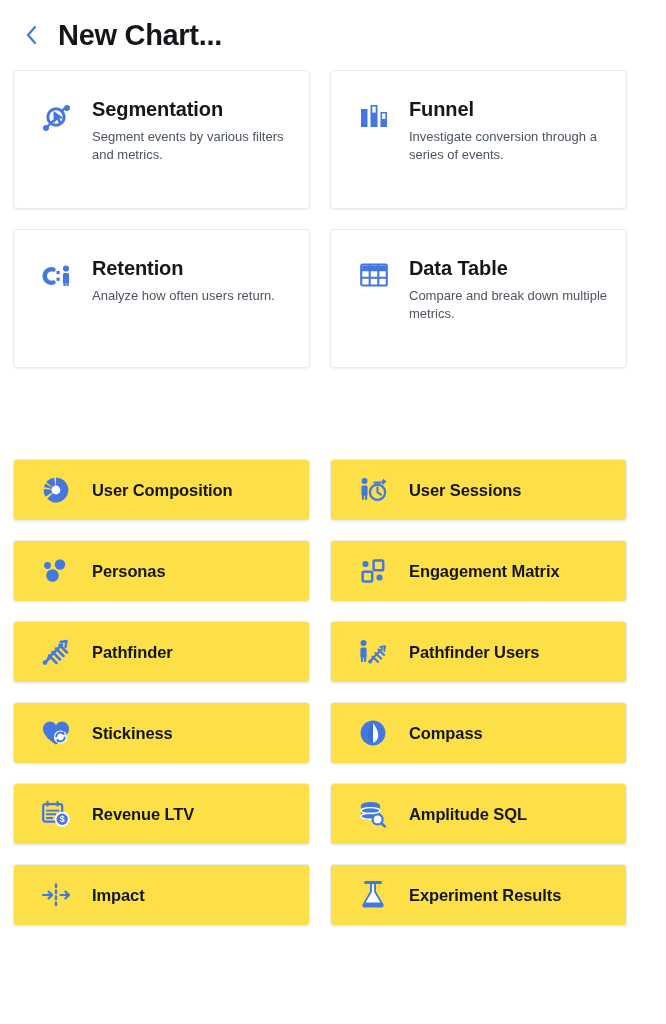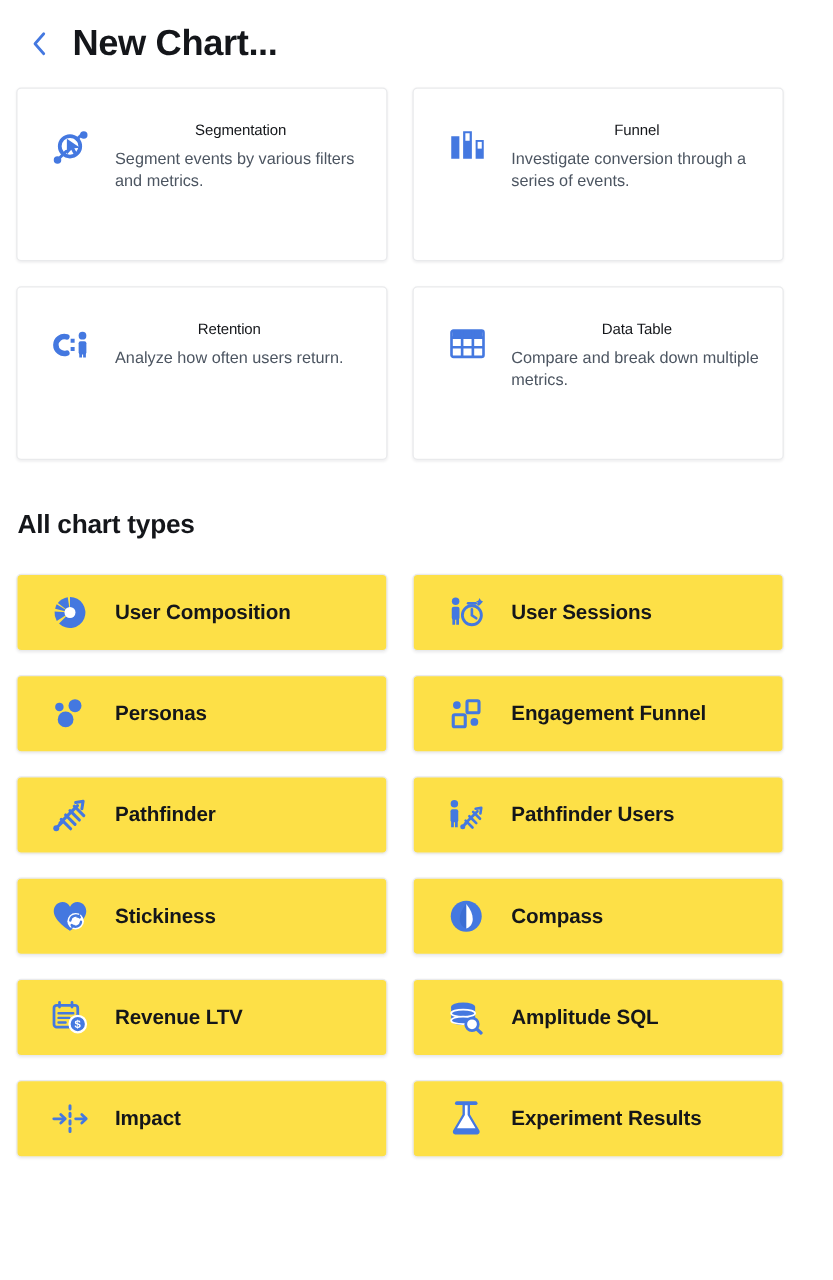--- a/index.html
+++ b/index.html
@@ -53,22 +53,22 @@
     padding: 26px 16px 0 22px;
     cursor: pointer;
   }
   .feature-card .icon-wrap {
     width: 42px; flex: none;
     display: flex; align-items: flex-start; justify-content: center;
     padding-top: 4px;
   }
   .feature-card .txt { margin-left: 14px; padding-top: 0; }
   .feature-card .f-title {
-    font-size: 12px; font-weight: normal; color:#14161a;
-    line-height: 1.2; letter-spacing: -0.1px; text-align: center;
+    font-size: 20px; font-weight: bold; color:#14161a;
+    line-height: 1.2; letter-spacing: -0.1px;
   }
   .feature-card .f-desc {
     margin-top: 7px;
     font-size: 13px; color:#4c5561; line-height: 1.35;
     max-width: 205px;
   }
 
   
   .section-title {
     position: absolute;
@@ -186,21 +186,20 @@
           <path d="M10.7 4.5 V25.5 M19.3 4.5 V25.5" stroke="#4478E0" stroke-width="2.1"></path>
         </svg>
       </div>
       <div class="txt">
         <div class="f-title">Data Table</div>
         <div class="f-desc">Compare and break down multiple metrics.</div>
       </div>
     </div>
   </div>
 
-  <div class="section-title">All chart types</div>
 
   <div class="types-grid">
 
     <div class="type-card">
       <div class="icon-wrap">
         <svg width="28" height="28" viewBox="0 0 28 28" fill="none">
           <path d="M14 14 L14 1.6 A12.4 12.4 0 1 1 5.2 22.8 Z" fill="#4478E0"></path>
           <path d="M14 14 L4.3 6.3 A12.4 12.4 0 0 1 12.2 1.7 Z" fill="#4478E0"></path>
           <path d="M14 14 L2.1 11 A12.4 12.4 0 0 1 3.4 7.4 Z" fill="#4478E0"></path>
           <path d="M14 14 L3.4 20.8 A12.4 12.4 0 0 1 1.7 13.1 Z" fill="#4478E0"></path>
@@ -240,21 +239,21 @@
 
     <div class="type-card">
       <div class="icon-wrap">
         <svg width="26" height="26" viewBox="0 0 26 26" fill="none">
           <circle cx="5.5" cy="6" r="3.1" fill="#4478E0"></circle>
           <rect x="13.6" y="2.6" width="9.6" height="9.6" rx="1.3" stroke="#4478E0" stroke-width="2.5"></rect>
           <rect x="2.6" y="13.8" width="9.6" height="9.6" rx="1.3" stroke="#4478E0" stroke-width="2.5"></rect>
           <circle cx="19.5" cy="19.5" r="3.1" fill="#4478E0"></circle>
         </svg>
       </div>
-      <div class="t-label">Engagement Funnel</div>
+      <div class="t-label">Engagement Matrix</div>
     </div>
 
     <div class="type-card">
       <div class="icon-wrap">
         <svg width="30" height="30" viewBox="0 0 30 30" fill="none">
           <g stroke="#4478E0" stroke-width="2.5" stroke-linecap="round" fill="none">
             <path d="M4.5 25 L9 20.5"></path>
             <path d="M8 18.5 L15.5 26"></path>
             <path d="M11.5 15 L19 22.5"></path>
             <path d="M15 11.5 L22.5 19"></path>

